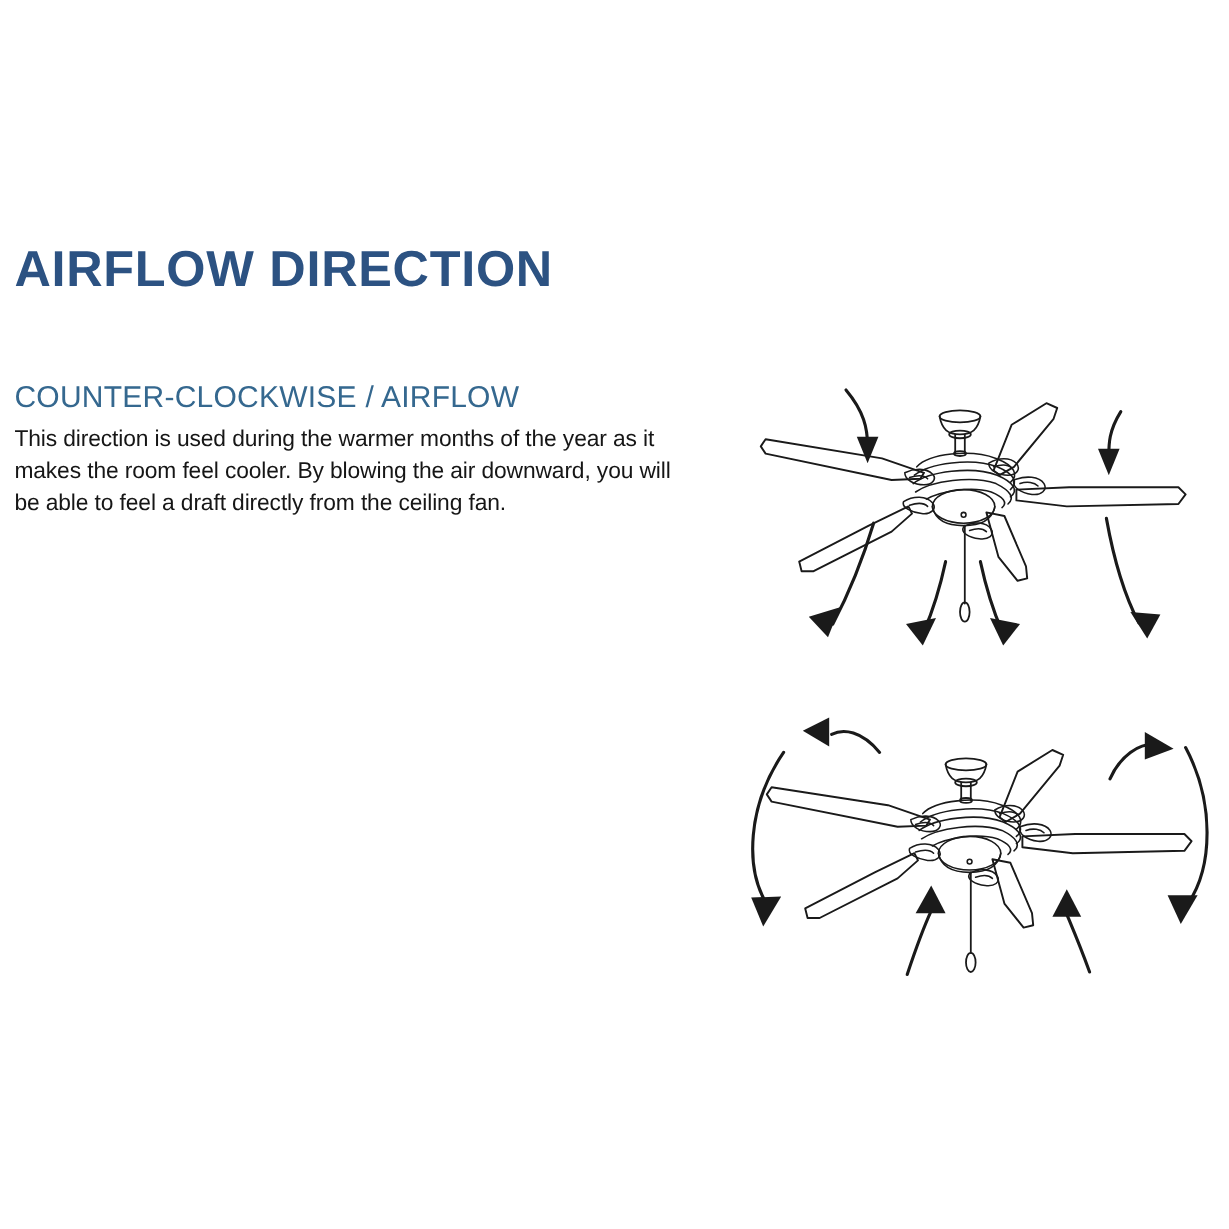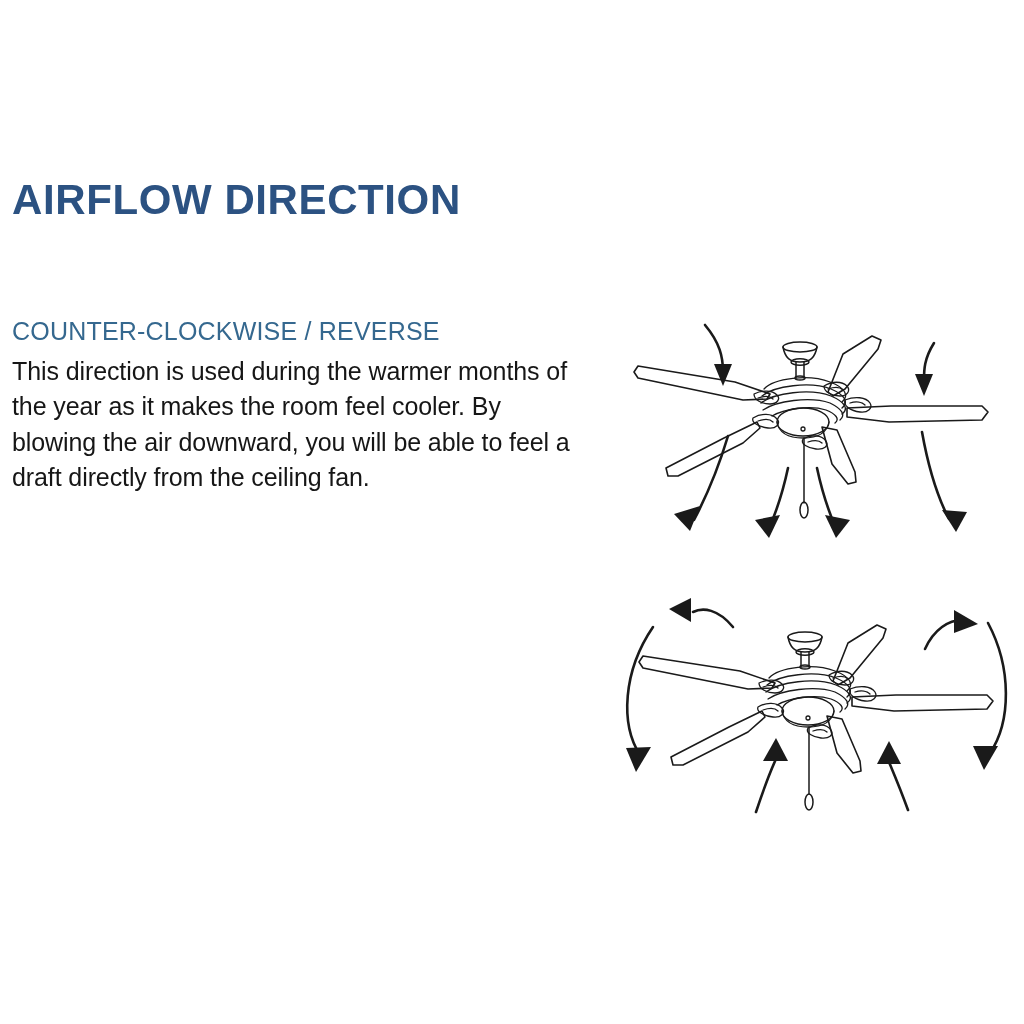--- a/index.html
+++ b/index.html
@@ -14,21 +14,21 @@
     background: #ffffff;
     overflow: hidden;
     font-family: "Liberation Sans", sans-serif;
     -webkit-font-smoothing: antialiased;
   }
 
   
   #page-title {
     position: absolute;
     left: 12px;
-    top: 178px;
+    top: 202px;
     font-size: 42px;
     font-weight: bold;
     letter-spacing: 0.6px;
     color: #2c5282;
     line-height: 1.05;
     white-space: nowrap;
   }
 
   
   .section {
@@ -42,21 +42,21 @@
   .section-heading {
     font-size: 25px;
     font-weight: normal;
     letter-spacing: 0.2px;
     color: #35688f;
     line-height: 1.1;
     margin: 0 0 8px 0;
     white-space: nowrap;
   }
   .section-body {
-    font-size: 25px;
+    font-size: 19px;
     font-weight: normal;
     color: #161616;
     line-height: 1.42;
     margin: 0;
     max-width: 570px;
     letter-spacing: -0.1px;
   }
   #section-reverse .section-body { max-width: 578px; }
 
   
@@ -68,21 +68,21 @@
   .fan-figure svg { display: block; width: 100%; height: 100%; }
 </style>
 </head>
 <body>
 
 <div id="page">
 
   <div id="page-title">AIRFLOW DIRECTION</div>
 
   <div class="section" id="section-forward">
-    <h2 class="section-heading">COUNTER-CLOCKWISE / REVERSE</h2>
+    <h2 class="section-heading">COUNTER-CLOCKWISE / AIRFLOW</h2>
     <p class="section-body">This direction is used during the warmer months of the year as it makes the room feel cooler. By blowing the air downward, you will be able to feel a draft directly from the ceiling fan.</p>
   </div>
 
   <div class="fan-figure" id="fan-forward">
     <svg viewBox="0 0 412 252" xmlns="http://www.w3.org/2000/svg">
       <g fill="none" stroke="#1a1a1a" stroke-width="1.6" stroke-linecap="round" stroke-linejoin="round">
 
         <g>
           <path d="M101,9 C116,27 119,41 119,56" stroke-width="2.6"></path>
           <path d="M110,48 L128,48 L119,70 Z" fill="#1a1a1a" stroke="none"></path>

